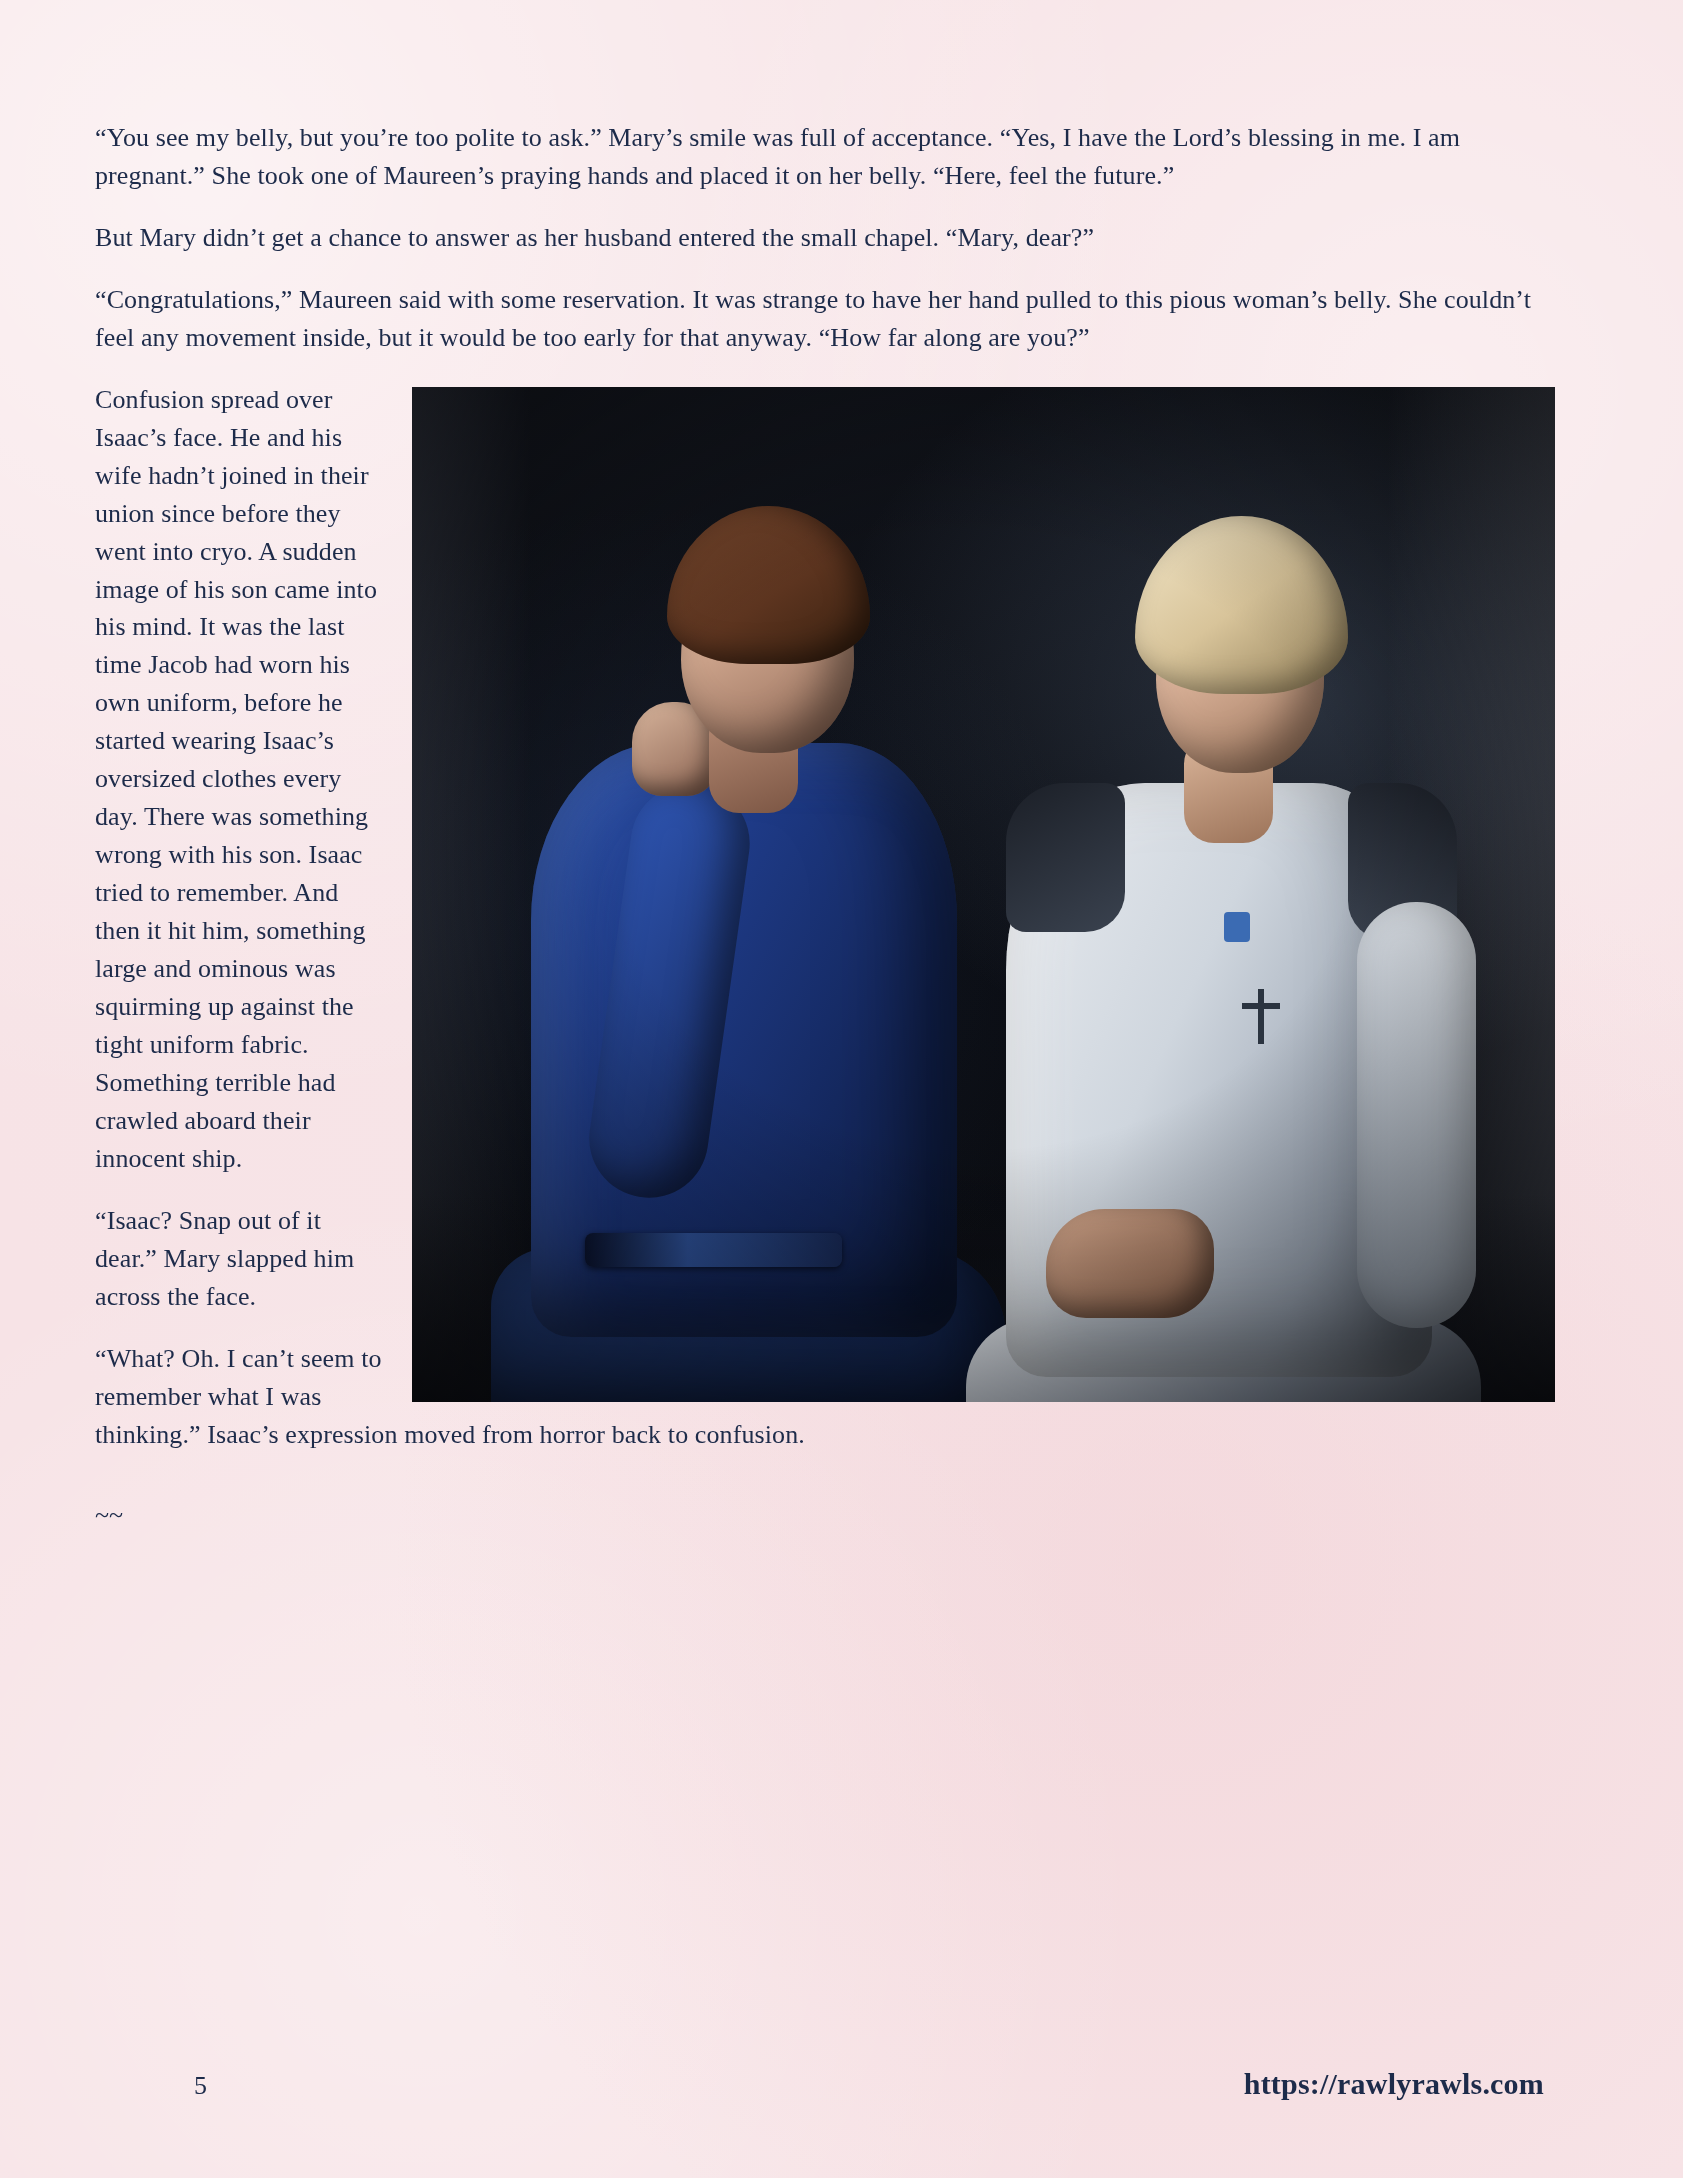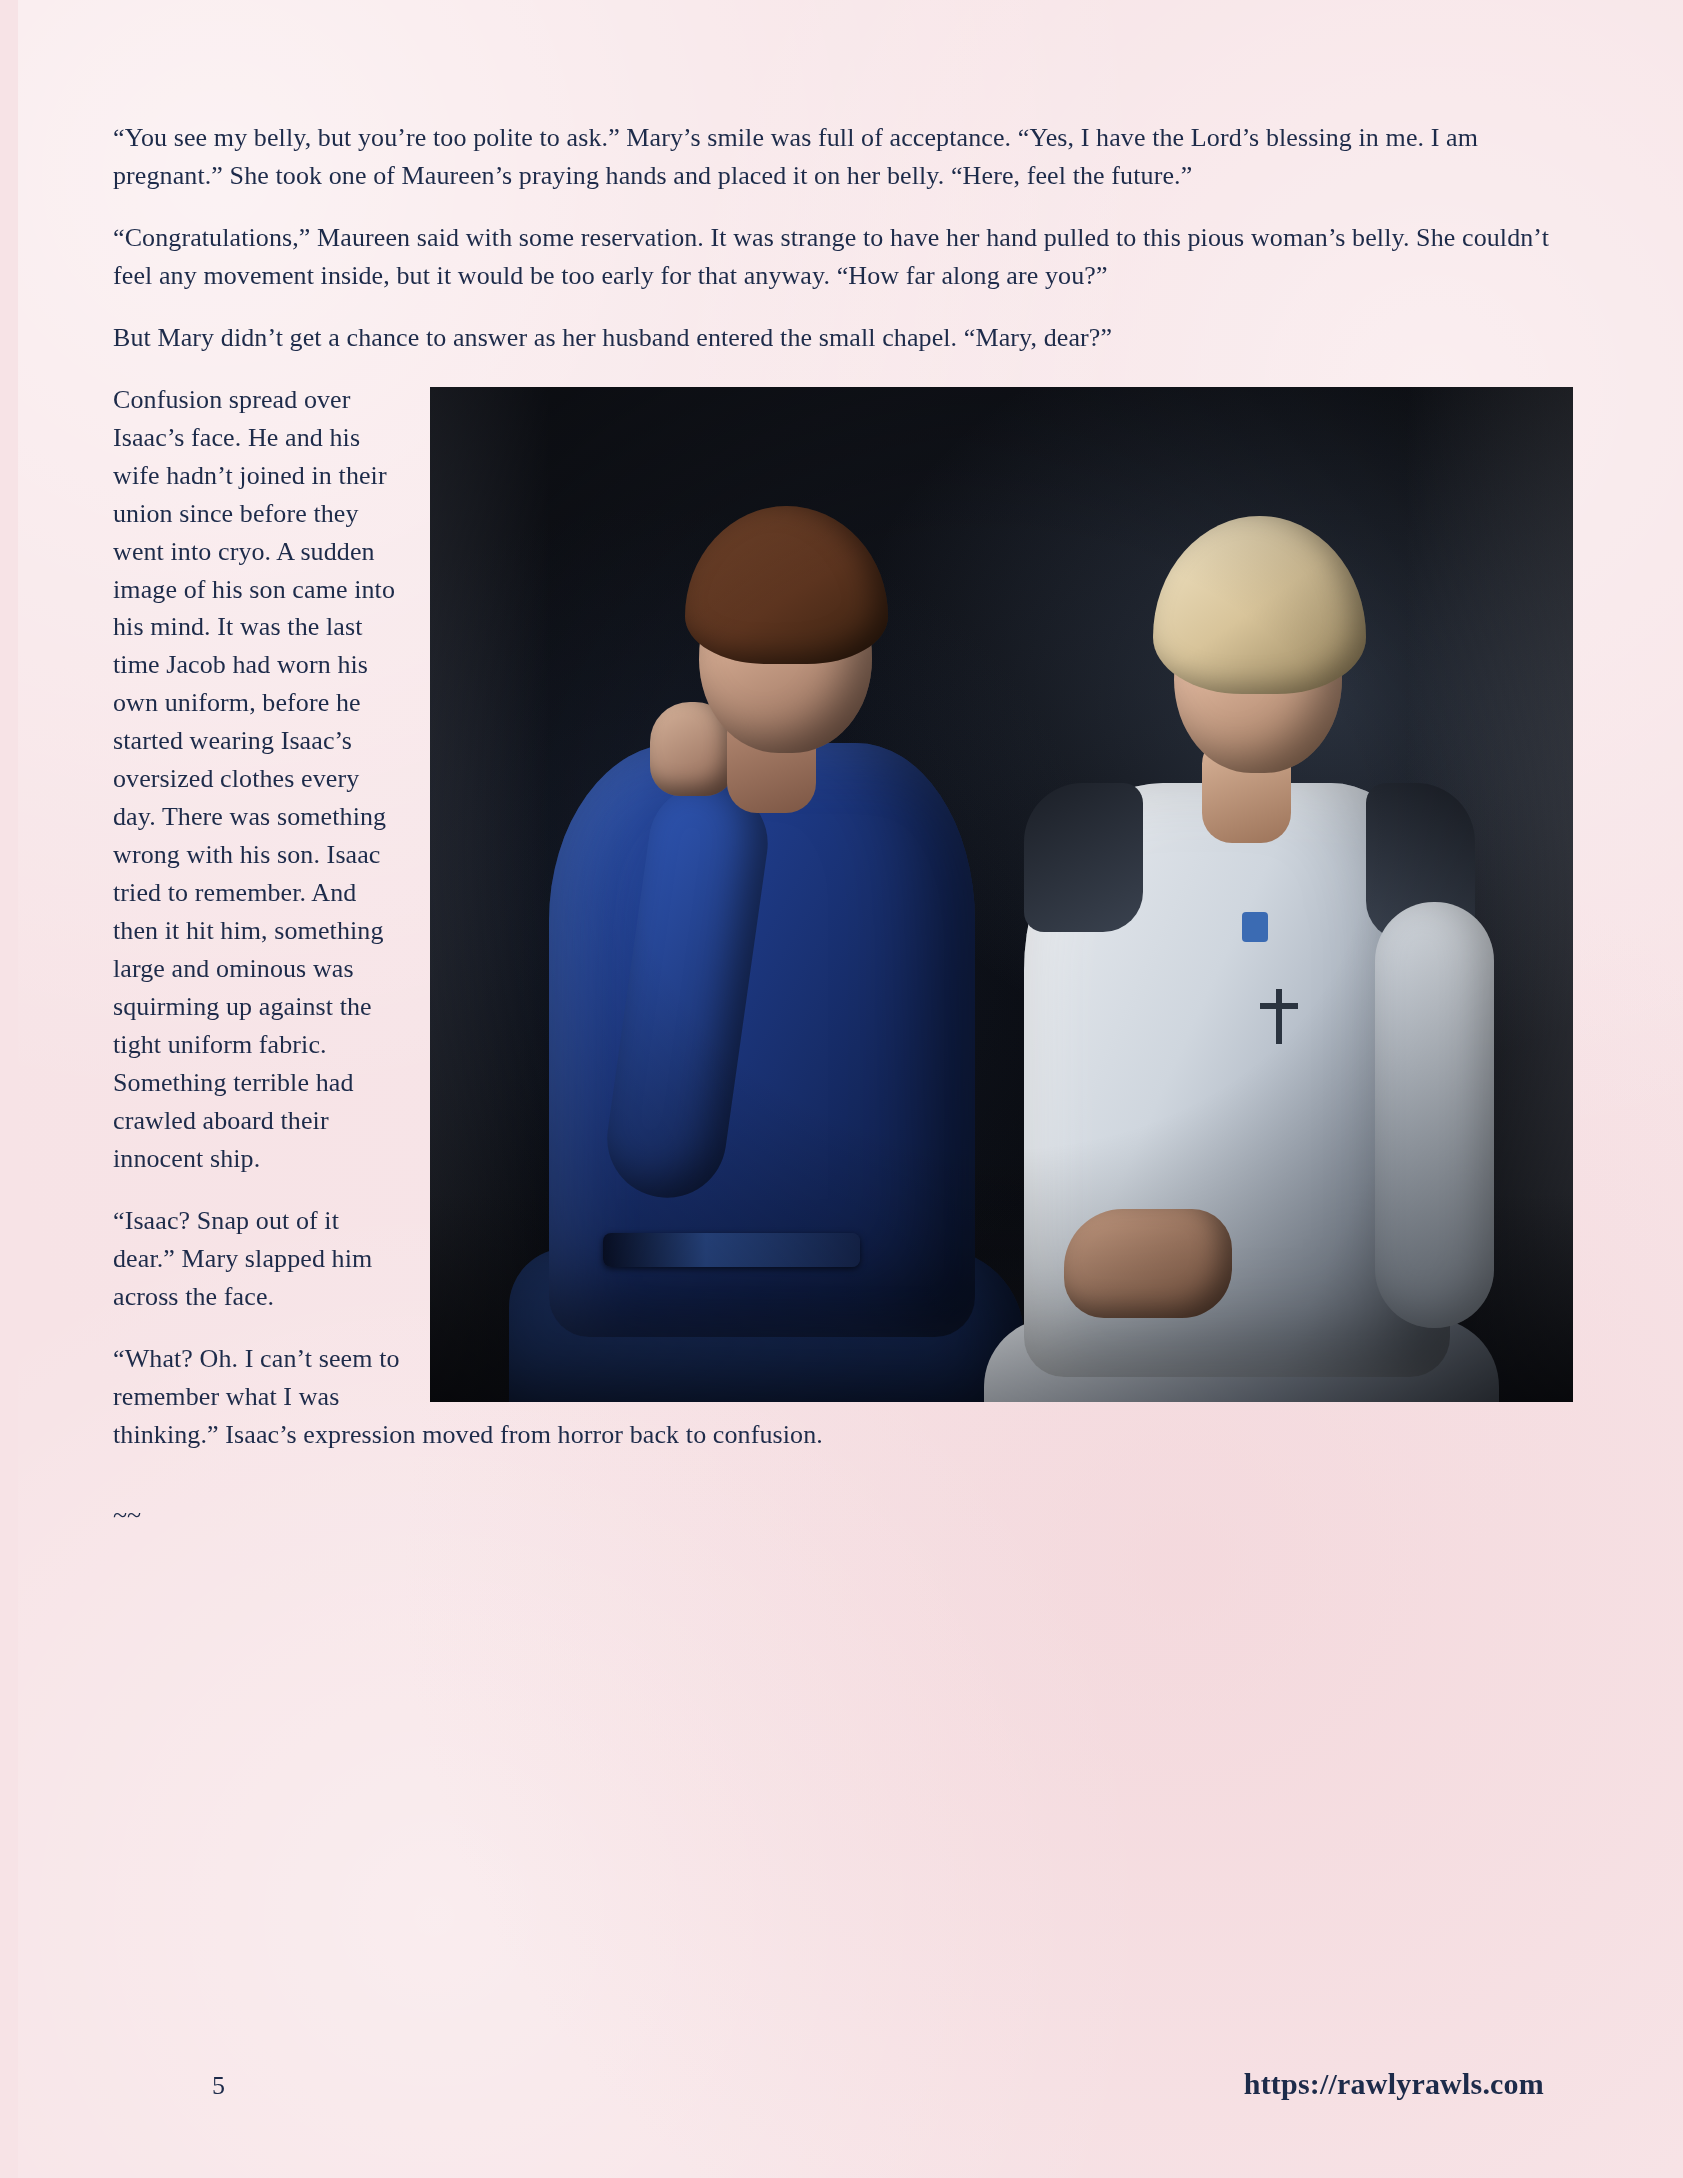--- a/index.html
+++ b/index.html
@@ -23,21 +23,20 @@
       radial-gradient(circle at 12% 8%, rgba(255,255,255,0.55) 0%, rgba(255,255,255,0) 38%),
       radial-gradient(circle at 85% 18%, rgba(255,255,255,0.40) 0%, rgba(255,255,255,0) 34%),
       radial-gradient(circle at 70% 72%, rgba(240,205,210,0.45) 0%, rgba(240,205,210,0) 40%),
       radial-gradient(circle at 25% 88%, rgba(255,255,255,0.35) 0%, rgba(255,255,255,0) 32%),
       radial-gradient(circle at 50% 45%, rgba(247,230,233,0.6) 0%, rgba(247,227,230,0) 60%);
     pointer-events: none;
   }
   .page {
     position: absolute;
     inset: 0;
-    margin-left: 18px;
   }
   .content {
     position: absolute;
     left: 95px;
     top: 119px;
     width: 1460px;
   }
   p.para {
     font-size: 26px;
     line-height: 1.46;
@@ -247,22 +246,22 @@
 </style>
 </head>
 <body>
 
 <div class="page">
   <div class="paper-texture"></div>
 
   <div class="content">
 
     <p class="para">“You see my belly, but you’re too polite to ask.” Mary’s smile was full of acceptance. “Yes, I have the Lord’s blessing in me. I am pregnant.” She took one of Maureen’s praying hands and placed it on her belly. “Here, feel the future.”</p>
+    <p class="para">But Mary didn’t get a chance to answer as her husband entered the small chapel. “Mary, dear?”</p>
     <p class="para">“Congratulations,” Maureen said with some reservation. It was strange to have her hand pulled to this pious woman’s belly. She couldn’t feel any movement inside, but it would be too early for that anyway. “How far along are you?”</p>
-    <p class="para">But Mary didn’t get a chance to answer as her husband entered the small chapel. “Mary, dear?”</p>
 
     <div class="figure">
       <div class="scene">
         <div class="wall-left"></div>
         <div class="wall-right"></div>
         <div class="floor"></div>
 
         <div class="fig-blue-legs"></div>
         <div class="fig-blue-torso"></div>
         <div class="fig-blue-belt"></div>

